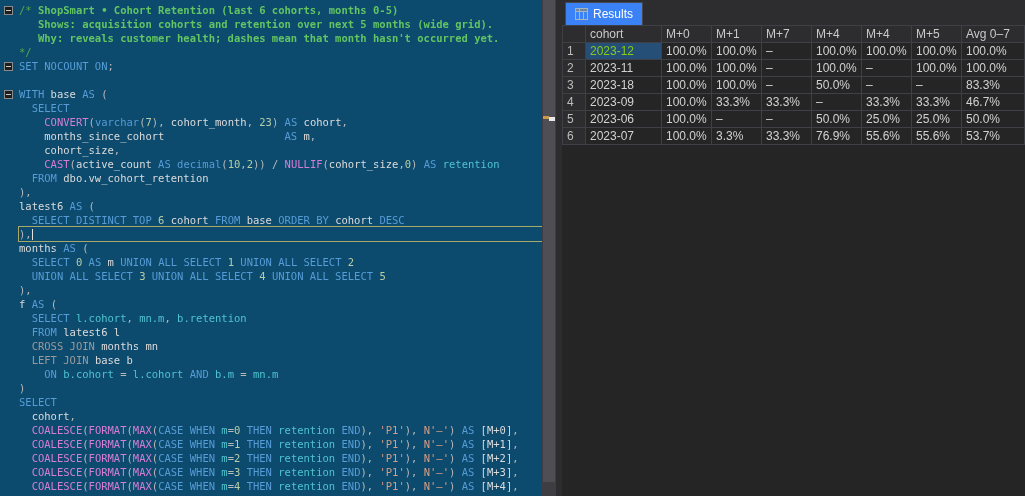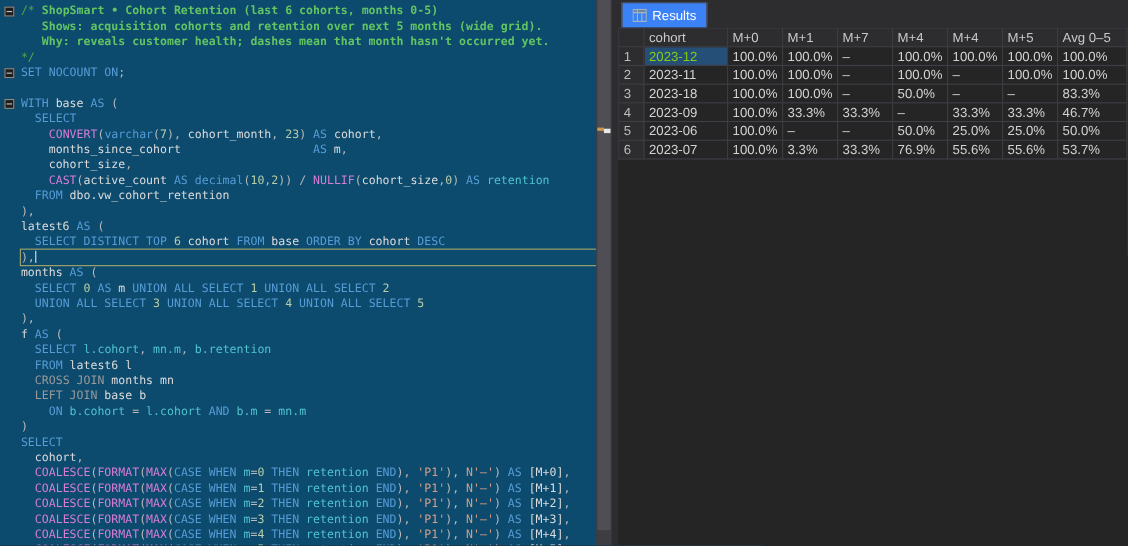--- a/index.html
+++ b/index.html
@@ -151,21 +151,21 @@
         <thead>
           <tr>
             <th class="corner"></th>
           <th class="col-cohort">cohort</th>
               <th class="col-m">M+0</th>
               <th class="col-m">M+1</th>
               <th class="col-m">M+7</th>
               <th class="col-m">M+4</th>
               <th class="col-m">M+4</th>
               <th class="col-m">M+5</th>
-              <th class="col-avg">Avg 0–5</th>
+              <th class="col-avg">Avg 0–7</th>
             </tr>
         </thead>
         <tbody>
             <tr>
               <td class="rownum">1</td>
               <td class="selected">2023-12</td>
               <td>100.0%</td>
               <td>100.0%</td>
               <td>–</td>
               <td>100.0%</td>

